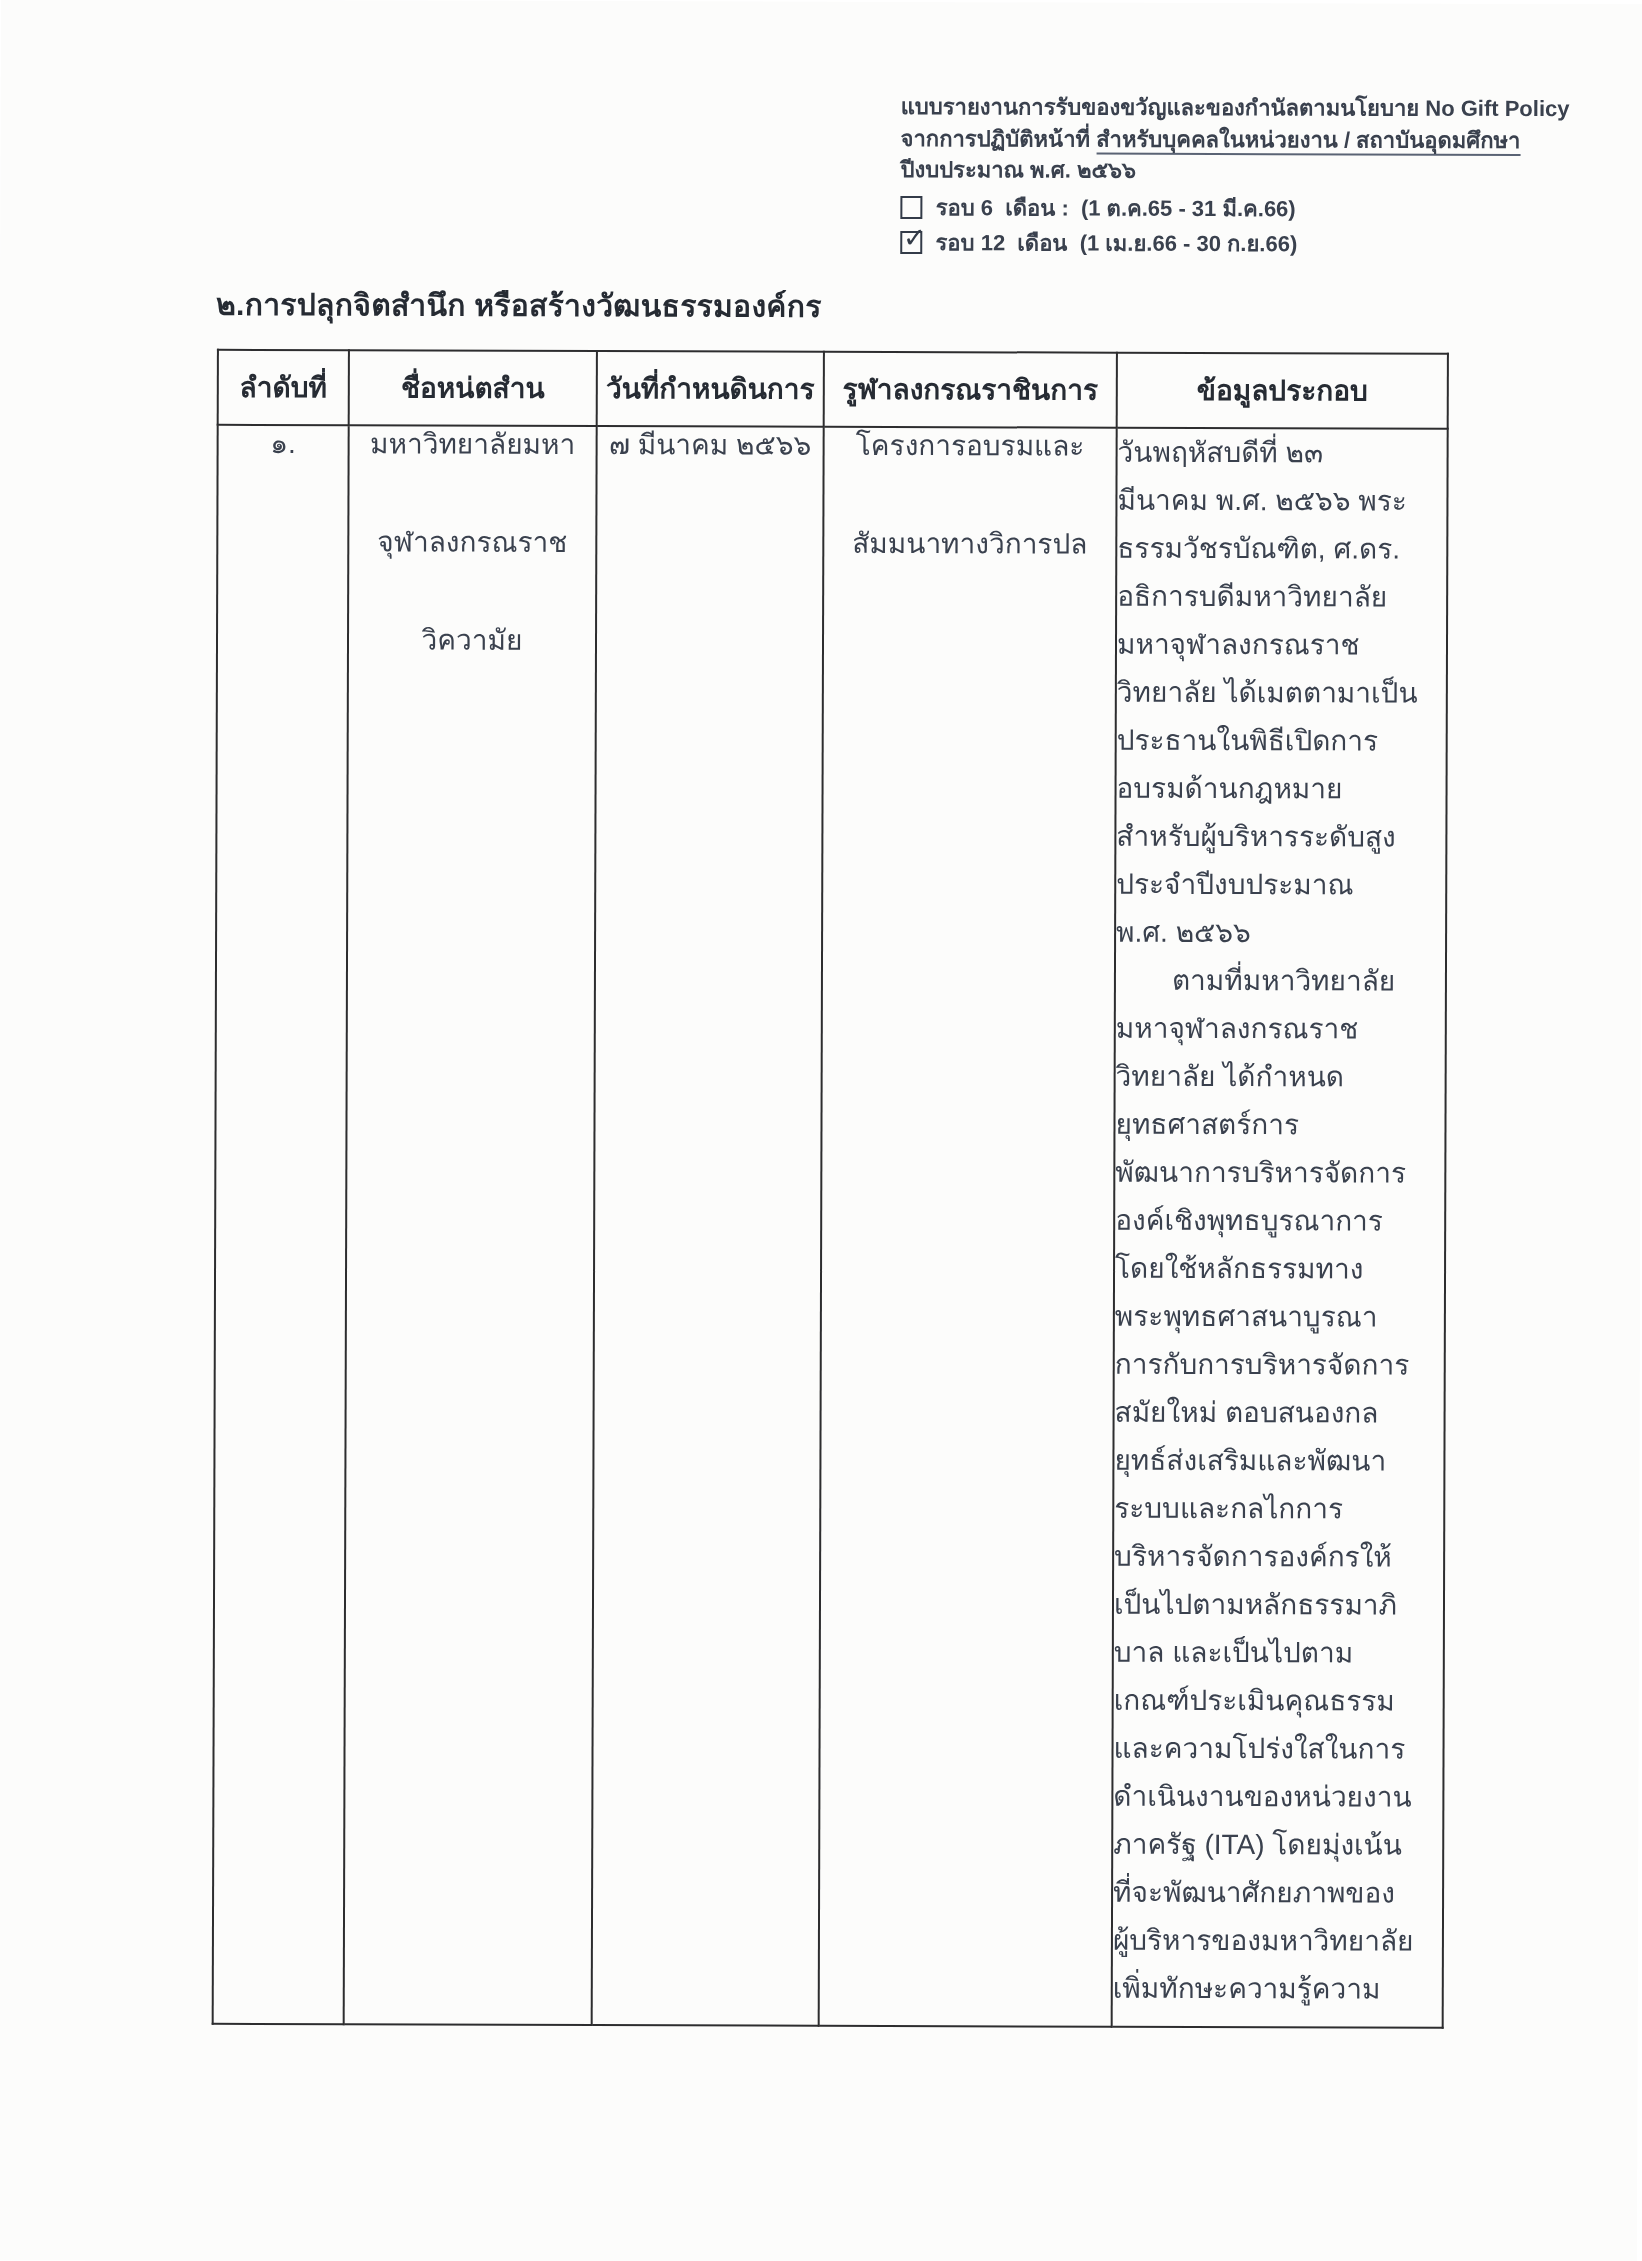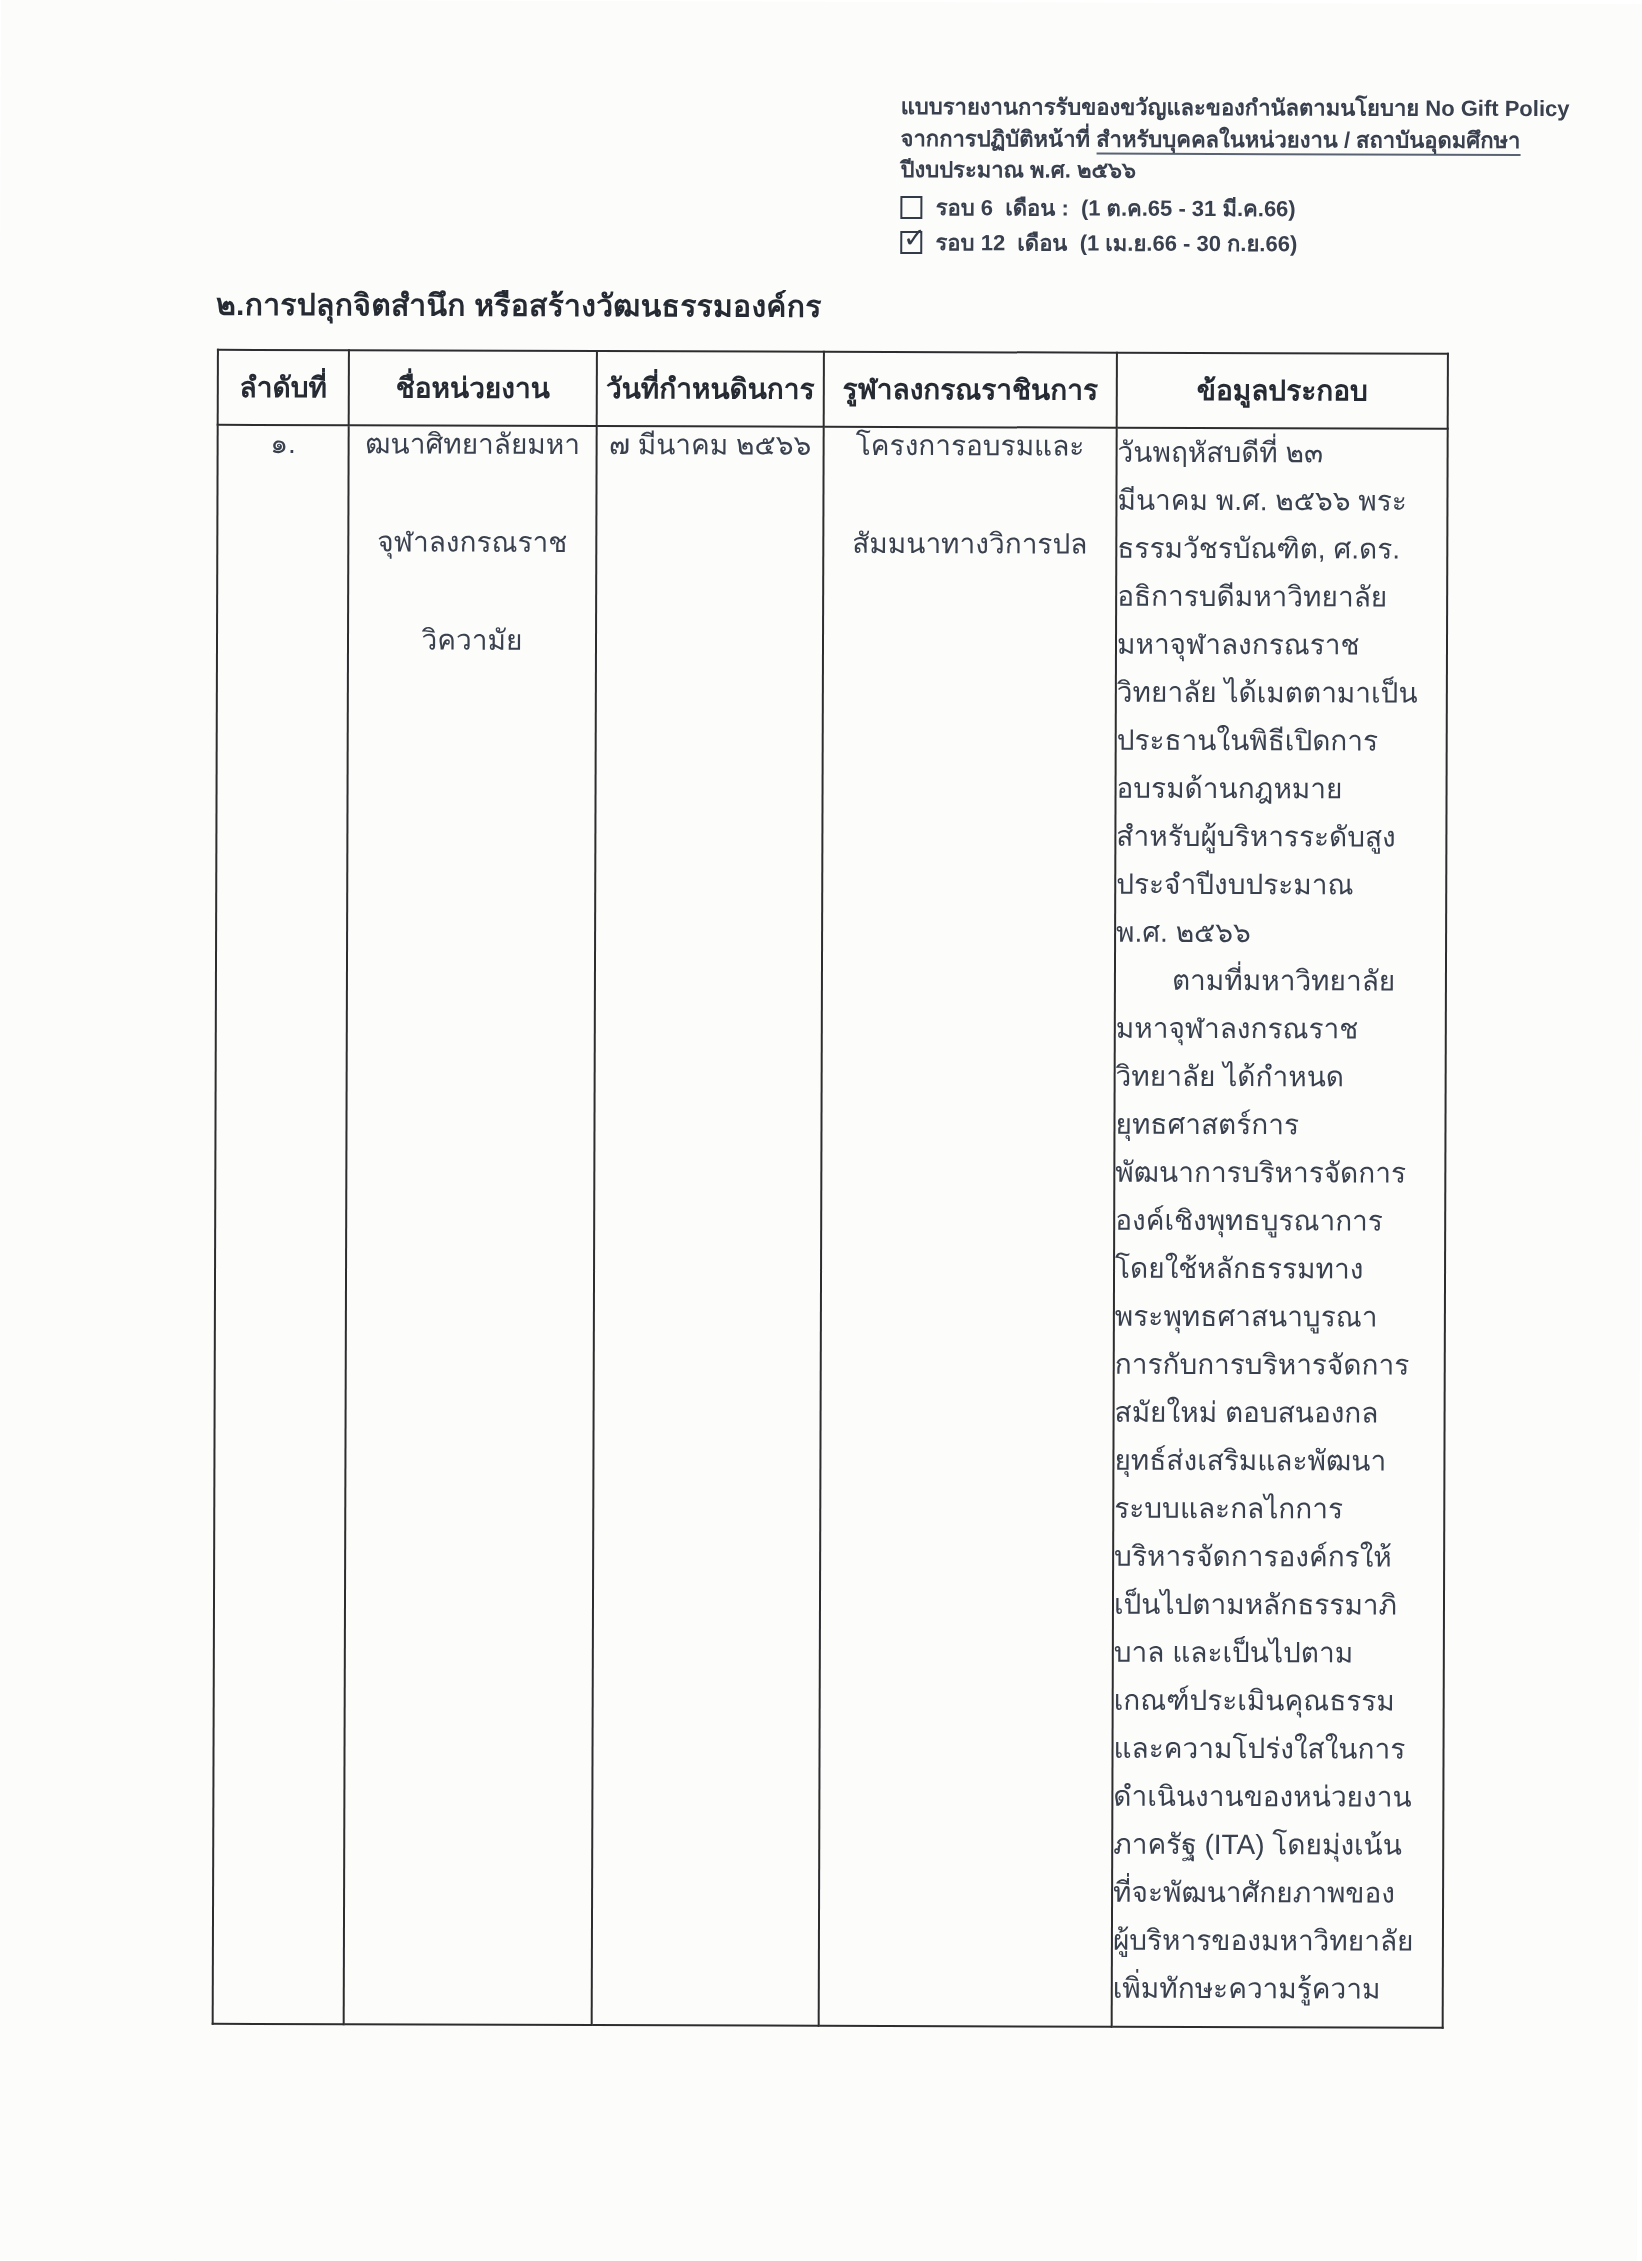--- a/index.html
+++ b/index.html
@@ -94,33 +94,33 @@
     <colgroup>
         <col class="c1">
         <col class="c2">
         <col class="c3">
         <col class="c4">
         <col class="c5">
       </colgroup>
     <thead>
       <tr>
         <th>ลำดับที่</th>
-        <th>ชื่อหน่วยงาน</th>
+        <th>ชื่อหน่ตสำน</th>
         <th>วันที่กำหนดินการ</th>
         <th>รูฬาลงกรณราชินการ</th>
         <th>ข้อมูลประกอบ</th>
       </tr>
     </thead>
     <tbody>
       <tr>
         <td class="td-center">
           <div class="sp-line">๑.</div>
         </td>
         <td class="td-center">
-          <div class="sp-line">ฒนาศิทยาลัยมหา</div>
+          <div class="sp-line">มหาวิทยาลัยมหา</div>
           <div class="sp-line">จุฬาลงกรณราช</div>
           <div class="sp-line">วิความัย</div>
         </td>
         <td class="td-center">
           <div class="sp-line">๗ มีนาคม ๒๕๖๖</div>
         </td>
         <td class="td-center">
           <div class="sp-line">โครงการอบรมและ</div>
           <div class="sp-line">สัมมนาทางวิการปล</div>
         </td>

